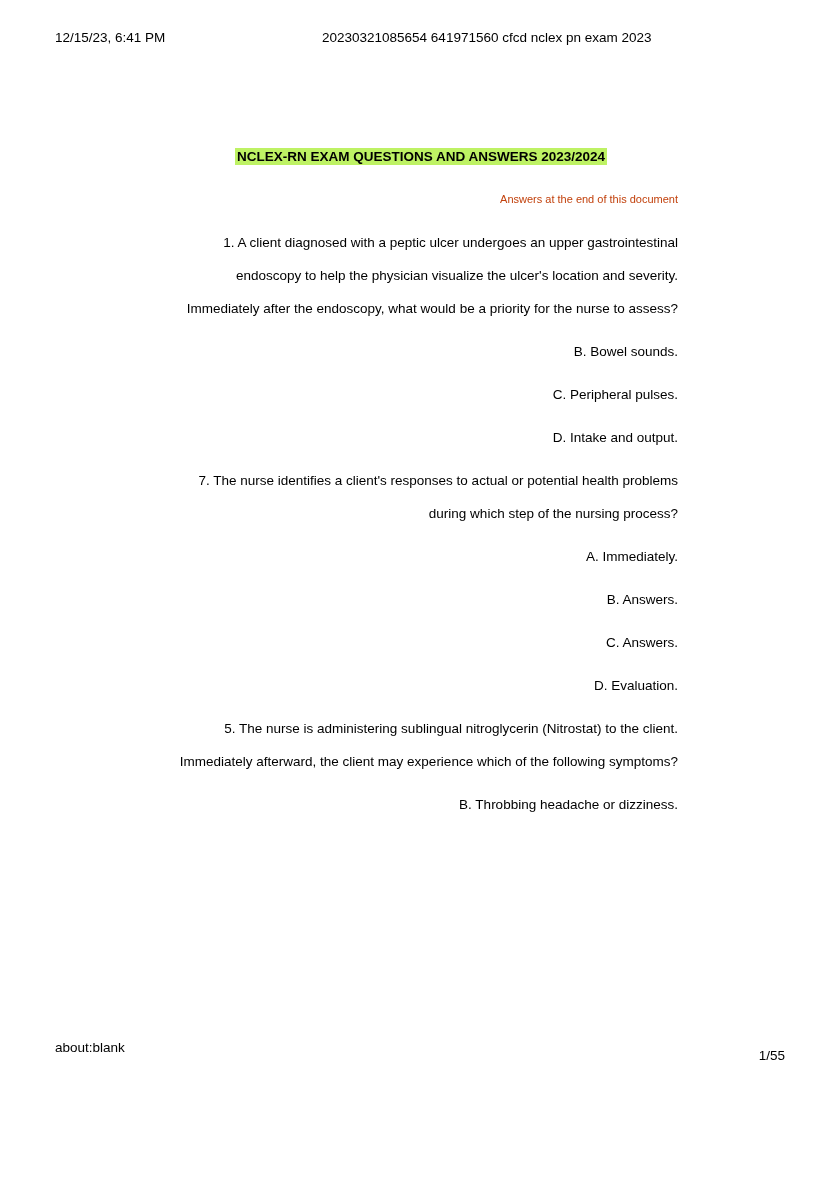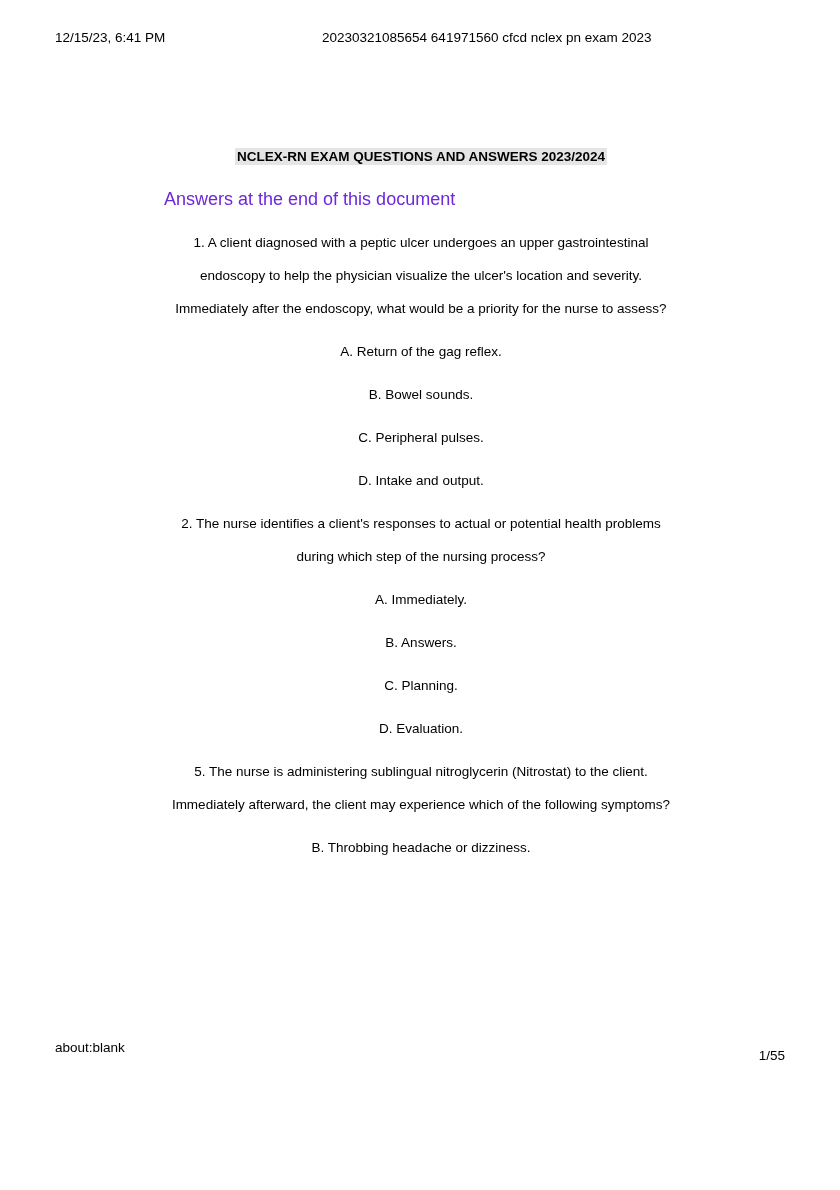--- a/index.html
+++ b/index.html
@@ -47,36 +47,36 @@
     width: 514px;
   }
   .doc-heading {
     font-size: 13.5px;
     font-weight: bold;
     text-align: center;
     line-height: 33px;
     margin: 0 0 10px 0;
   }
   .doc-heading .highlight {
-    background: #e5e5e5;
+    background: #bef264;
     padding: 1px 2px;
   }
   .doc-subtitle {
-    font-size: 18px;
-    text-align: left;
-    color: #6d28d9;
+    font-size: 11px;
+    text-align: right;
+    color: #c2410c;
     line-height: 33px;
     margin: 0 0 10px 0;
     font-weight: normal;
   }
   .content p {
     font-size: 13.5px;
     line-height: 33px;
     margin: 0 0 10px 0;
-    text-align: center;
+    text-align: right;
   }
   
   .print-footer {
     position: absolute;
     left: 55px;
     right: 55px;
     bottom: 32px;
     font-size: 13.5px;
     line-height: 16px;
   }
@@ -101,29 +101,28 @@
   <div class="print-header">
     <span class="datetime">12/15/23, 6:41 PM</span>
     <span class="doc-title">20230321085654 641971560 cfcd nclex pn exam 2023</span>
   </div>
 
   <div class="content">
     <h1 class="doc-heading"><span class="highlight">NCLEX-RN EXAM QUESTIONS AND ANSWERS 2023/2024</span></h1>
     <h2 class="doc-subtitle">Answers at the end of this document</h2>
 
     <p>1. A client diagnosed with a peptic ulcer undergoes an upper gastrointestinal endoscopy to help the physician visualize the ulcer's location and severity. Immediately after the endoscopy, what would be a priority for the nurse to assess?</p>
-    <p>A. Return of the gag reflex.</p>
     <p>B. Bowel sounds.</p>
     <p>C. Peripheral pulses.</p>
     <p>D. Intake and output.</p>
 
-    <p>2. The nurse identifies a client's responses to actual or potential health problems during which step of the nursing process?</p>
+    <p>7. The nurse identifies a client's responses to actual or potential health problems during which step of the nursing process?</p>
     <p>A. Immediately.</p>
     <p>B. Answers.</p>
-    <p>C. Planning.</p>
+    <p>C. Answers.</p>
     <p>D. Evaluation.</p>
 
     <p>5. The nurse is administering sublingual nitroglycerin (Nitrostat) to the client. Immediately afterward, the client may experience which of the following symptoms?</p>
     <p>B. Throbbing headache or dizziness.</p>
   </div>
 
   <div class="print-footer">
     <span class="url">about:blank</span>
     <span class="page-num">1/55</span>
   </div>

